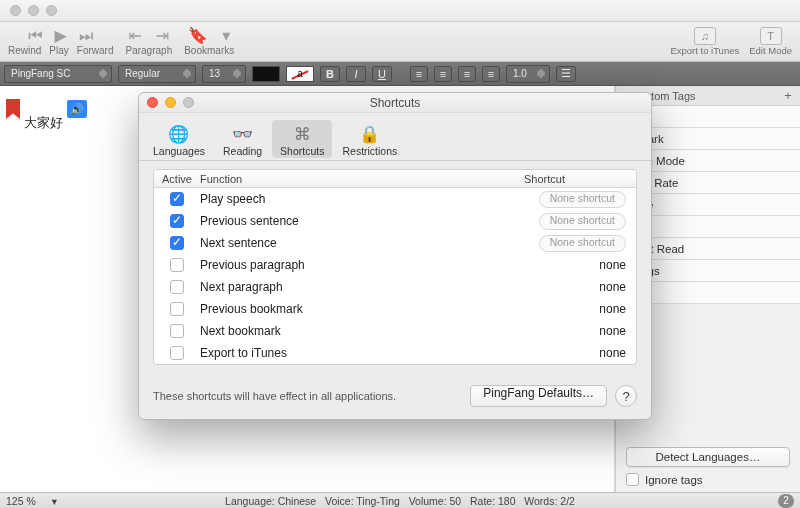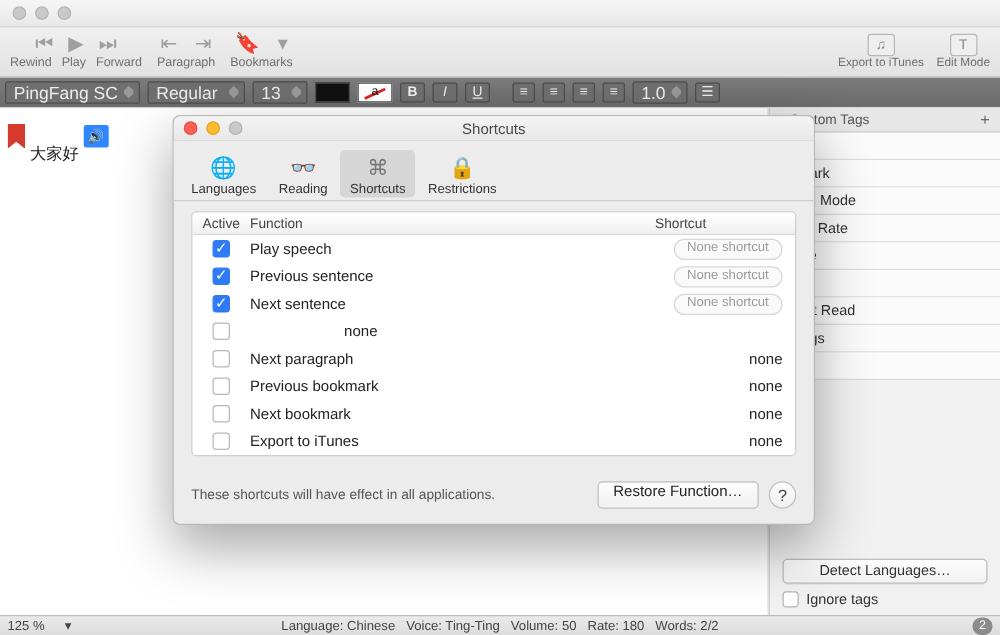--- a/index.html
+++ b/index.html
@@ -16,21 +16,21 @@
   .tb-icons{display:flex;gap:12px;color:#9f9f9f;}
   .tb-icons.two{gap:14px;}
   .tb-label{font-size:10px;color:#6f6f6f;margin-top:1px;}
   .tb-icon{font-size:16px;line-height:1;}
   .tb-right{margin-left:auto;display:flex;gap:10px;}
   .tb-rbtn{display:flex;flex-direction:column;align-items:center;color:#888;}
   .tb-rbtn .icn{width:22px;height:18px;border:1px solid #b7b7b7;border-radius:3px;display:flex;align-items:center;justify-content:center;font-size:11px;background:#efefef;}
   .tb-rbtn .lbl{font-size:9.5px;color:#6f6f6f;}
   
   .formatbar{height:24px;background:linear-gradient(#7b7b7b,#6b6b6b);display:flex;align-items:center;padding:0 4px;gap:6px;border-bottom:1px solid #555;}
-  .combo{height:18px;background:#6f6f6f;border:1px solid #4d4d4d;border-radius:2px;display:flex;align-items:center;color:#ededed;font-size:14px;padding:0 16px 0 6px;position:relative;}
+  .combo{height:18px;background:#6f6f6f;border:1px solid #4d4d4d;border-radius:2px;display:flex;align-items:center;color:#ededed;font-size:10px;padding:0 16px 0 6px;position:relative;}
   .combo::after{content:"";position:absolute;right:4px;top:3px;width:8px;height:10px;background:linear-gradient(#999,#999);clip-path:polygon(0 40%,50% 0,100% 40%,100% 60%,50% 100%,0 60%);}
   .swatch{width:28px;height:16px;border:1px solid #4d4d4d;}
   .swatch.black{background:#111;}
   .swatch.strike{background:#fff;position:relative;}
   .swatch.strike::after{content:"a";position:absolute;left:50%;top:50%;transform:translate(-50%,-52%);font-size:10px;color:#111;}
   .swatch.strike::before{content:"";position:absolute;left:4px;right:4px;top:50%;height:2px;background:#d22;transform:rotate(-25deg);}
   .iconsq{width:20px;height:16px;border:1px solid #4d4d4d;background:#6f6f6f;color:#eee;font-size:11px;display:flex;align-items:center;justify-content:center;border-radius:2px;}
   .iconsq.small{width:18px;}
   
   .main{position:absolute;top:86px;bottom:16px;left:0;right:0;display:flex;}
@@ -43,21 +43,21 @@
   .side-head{height:20px;background:#e7e7e7;border-bottom:1px solid #cfcfcf;display:flex;align-items:center;font-size:11px;color:#555;padding-left:6px;position:relative;}
   .side-head::before{content:"▸";margin-right:4px;color:#7a7a7a;transform:rotate(90deg);display:inline-block;}
   .side-plus{position:absolute;right:4px;top:2px;font-size:13px;color:#6a6a6a;width:16px;text-align:center;}
   .side-item{height:22px;border-bottom:1px solid #dcdcdc;font-size:11.5px;color:#333;display:flex;align-items:center;padding-left:10px;background:#fbfbfb;}
   .side-bottom{margin-top:auto;padding:8px 10px 6px;}
   .macbtn{height:20px;border:1px solid #bcbcbc;border-radius:4px;background:linear-gradient(#fdfdfd,#f1f1f1);font-size:11.5px;color:#333;display:flex;align-items:center;justify-content:center;box-shadow:0 1px 0 rgba(0,0,0,.05);text-align:center;}
   .chk{display:flex;align-items:flex-end;gap:6px;font-size:11.5px;color:#333;margin-top:6px;}
   .chkbox{width:13px;height:13px;border:1px solid #b6b6b6;border-radius:3px;background:#fff;}
   
   .status{position:absolute;bottom:0;left:0;right:0;height:16px;background:linear-gradient(#eaeaea,#dcdcdc);border-top:1px solid #bcbcbc;display:flex;align-items:center;font-size:10.5px;color:#444;padding:0 6px;}
-  .status .zoom{display:flex;align-items:center;gap:16px;}
+  .status .zoom{display:flex;gap:16px;}
   .status .center{position:absolute;left:50%;transform:translateX(-50%);white-space:nowrap;}
   .status .count{margin-left:auto;width:16px;height:14px;border-radius:7px;background:#8b8b8b;color:#fff;display:flex;align-items:center;justify-content:center;font-size:10px;}
   
   .modal{position:absolute;left:138px;top:92px;width:514px;background:#ececec;border:1px solid #b9b9b9;border-radius:6px;box-shadow:0 18px 44px rgba(0,0,0,.35);}
   .mod-titlebar{height:20px;display:flex;align-items:center;justify-content:center;position:relative;border-bottom:1px solid #dcdcdc;background:linear-gradient(#f4f4f4,#e8e8e8);border-radius:6px 6px 0 0;}
   .mod-traffic{position:absolute;left:8px;top:4px;display:flex;gap:7px;}
   .mdot{width:11px;height:11px;border-radius:50%;}
   .mdot.r{background:#ff5f57;border:1px solid #e24d40;}
   .mdot.y{background:#febc2e;border:1px solid #e0a323;}
   .mdot.g{background:#c9c9c9;border:1px solid #b2b2b2;}
@@ -270,20 +270,21 @@
             </div>
             <div class="td-f">Next sentence</div>
             <div class="td-s">
               <div class="nonebtn">None shortcut</div>
             </div>
           </div>
           <div class="trow">
             <div class="td-a">
               <div class="cbox"></div>
             </div>
+            <div class="td-f">Previous paragraph</div>
             <div class="td-s">
               <span class="nonetxt">none</span>
             </div>
           </div>
           <div class="trow">
             <div class="td-a">
               <div class="cbox"></div>
             </div>
             <div class="td-f">Next paragraph</div>
             <div class="td-s">
@@ -316,17 +317,17 @@
             <div class="td-s">
               <span class="nonetxt">none</span>
             </div>
           </div>
         </div>
     </div>
   </div>
   <div class="mod-footer">
     <span class="foot-note">These shortcuts will have effect in all applications.</span>
     <div class="foot-right">
-      <div class="rdbtn">Restore Function…</div>
+      <div class="rdbtn">PingFang Defaults…</div>
       <div class="helpbtn">?</div>
     </div>
   </div>
 </div>
 
 </body></html>

